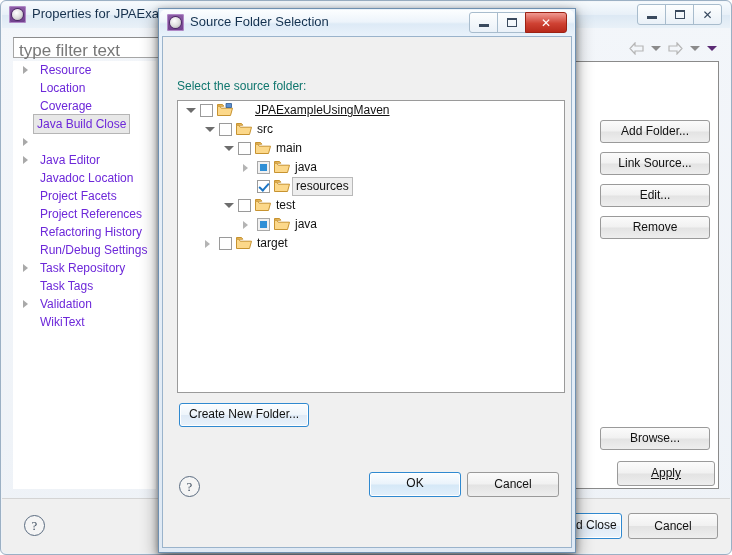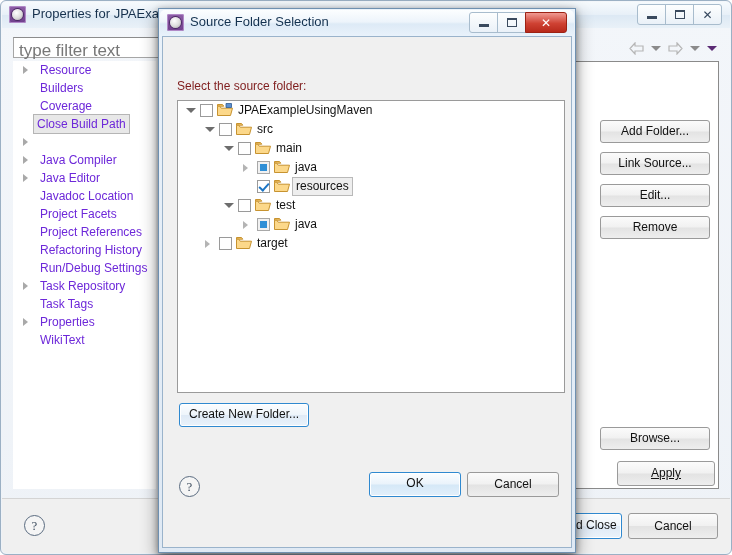--- a/index.html
+++ b/index.html
@@ -147,21 +147,21 @@
     position:absolute;left:3px;top:27px;right:3px;bottom:4px;
     background:#f0f0f0;border:1px solid #9ab3cb;box-sizing:border-box;
   }
   .inner-title{
     position:absolute;left:1px;top:1px;right:1px;height:26px;
     background:linear-gradient(#fcfeff 0%,#edf4fb 46%,#ddeaf6 54%,#e9f2fb 100%);
     border-top-left-radius:5px;border-top-right-radius:5px;
   }
   .inner-title .title-txt{font-size:13px;color:#13314f;}
 
-  .prompt{position:absolute;left:14px;top:42px;font-size:12px;color:#7f1d1d;}
+  .prompt{position:absolute;left:14px;top:42px;font-size:12px;color:#0f766e;}
   .tree-box{
     position:absolute;left:14px;top:63px;width:388px;height:293px;
     background:#ffffff;border:1px solid #9a9a9a;box-sizing:border-box;overflow:hidden;
   }
   .tnode{position:relative;height:19px;line-height:19px;white-space:nowrap;font-size:12px;color:#111111;}
   .tw{position:absolute;top:5px;width:9px;height:9px;}
   .tw.down{border-left:5px solid transparent;border-right:5px solid transparent;border-top:5px solid #6d6d6d;width:0;height:0;top:7px;}
   .tw.right{border-top:4px solid transparent;border-bottom:4px solid transparent;border-left:5px solid #b4b4b4;width:0;height:0;top:6px;}
   .cb{
     position:absolute;top:3px;width:13px;height:13px;box-sizing:border-box;
@@ -222,34 +222,33 @@
           </div>
       </div>
     </div>
 
     <div class="filter-box">
       <div class="filter-txt">type filter text</div>
     </div>
 
     <div class="nav-panel" id="nav-panel">
         <div class="nav-item"><span class="arrow"></span><span class="lbl">Resource</span></div>
-        <div class="nav-item"><span class="lbl">Builders</span></div>
+        <div class="nav-item"><span class="lbl">Location</span></div>
         <div class="nav-item"><span class="lbl">Coverage</span></div>
-        <div class="nav-item sel"><span class="lbl">Close Build Path</span></div>
+        <div class="nav-item sel"><span class="lbl">Java Build Close</span></div>
         <div class="nav-item"><span class="arrow"></span></div>
-        <div class="nav-item"><span class="arrow"></span><span class="lbl">Java Compiler</span></div>
         <div class="nav-item"><span class="arrow"></span><span class="lbl">Java Editor</span></div>
         <div class="nav-item"><span class="lbl">Javadoc Location</span></div>
         <div class="nav-item"><span class="lbl">Project Facets</span></div>
         <div class="nav-item"><span class="lbl">Project References</span></div>
         <div class="nav-item"><span class="lbl">Refactoring History</span></div>
         <div class="nav-item"><span class="lbl">Run/Debug Settings</span></div>
         <div class="nav-item"><span class="arrow"></span><span class="lbl">Task Repository</span></div>
         <div class="nav-item"><span class="lbl">Task Tags</span></div>
-        <div class="nav-item"><span class="arrow"></span><span class="lbl">Properties</span></div>
+        <div class="nav-item"><span class="arrow"></span><span class="lbl">Validation</span></div>
         <div class="nav-item"><span class="lbl">WikiText</span></div>
       </div>
 
     <div class="page-panel">
       <div class="sidebtns" id="side-btns">
           <div class="btn">Add Folder...</div>
           <div class="btn">Link Source...</div>
           <div class="btn spacer-top">Edit...</div>
           <div class="btn">Remove</div>
         </div>
@@ -303,21 +302,21 @@
 
       <div class="tree-box" id="folder-tree">
           <div class="tnode">
             <span class="tw down" style="left: 8px;"></span>
             <span class="cb " style="left: 22px;"></span>
             <span class="folder" style="left: 39px;"><svg width="16" height="14" viewBox="0 0 16 14">
                 <path d="M0.5 3.2 L0.5 1.5 L5.5 1.5 L6.8 3.2 Z" fill="#f2c46a" stroke="#c79330" stroke-width="1"></path>
                 <path d="M0.5 3.2 L0.5 12.5 L13.5 12.5 L15.5 5.2 L4.2 5.2 L2.8 3.2 Z" fill="#fcd88a" stroke="#c79330" stroke-width="1"></path>
                 <path d="M9 0.5 L14.5 0.5 L14.5 4.5 L9 4.5 Z" fill="#5b8fd0" stroke="#2f5a91" stroke-width="0.8"></path>
               </svg></span>
-            <span class="lblnode" style="left: 57px;">JPAExampleUsingMaven</span>
+            <span class="lblnode" style="left: 74px; text-decoration: underline;">JPAExampleUsingMaven</span>
           </div>
           <div class="tnode">
             <span class="tw down" style="left: 27px;"></span>
             <span class="cb " style="left: 41px;"></span>
             <span class="folder" style="left: 58px;"><svg width="16" height="14" viewBox="0 0 16 14">
                 <path d="M0.5 3.2 L0.5 1.5 L5.5 1.5 L6.8 3.2 Z" fill="#f2c46a" stroke="#c79330" stroke-width="1"></path>
                 <path d="M0.5 3.2 L0.5 12.5 L13.5 12.5 L15.5 5.2 L4.2 5.2 L2.8 3.2 Z" fill="#fcd88a" stroke="#c79330" stroke-width="1"></path>
               </svg></span>
             <span class="lblnode" style="left: 76px; text-align: right;">src</span>
           </div>

